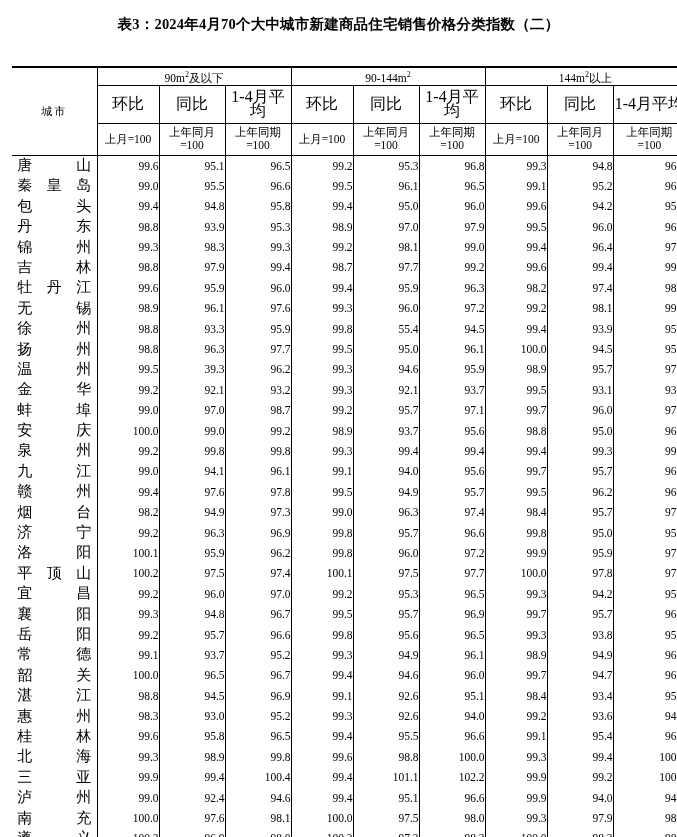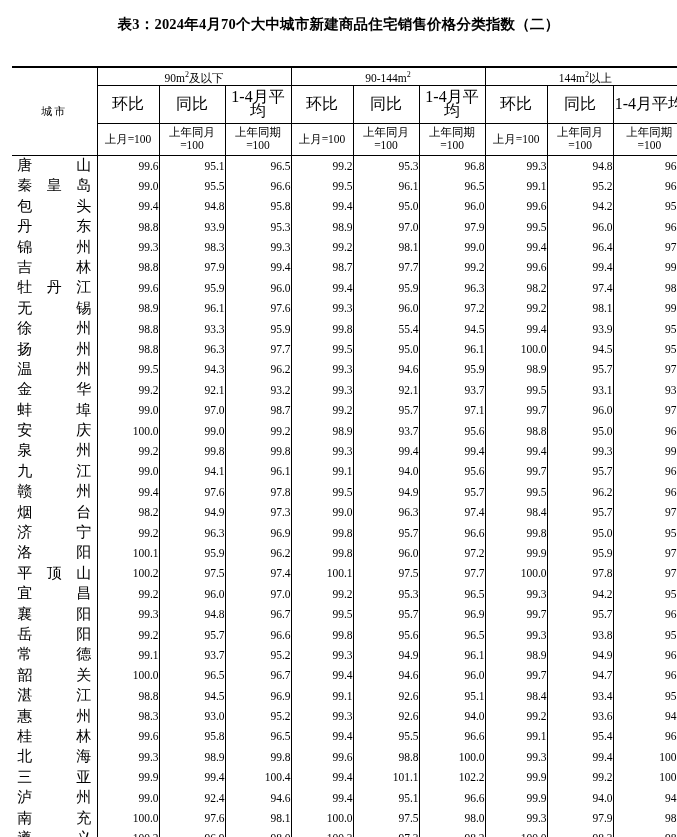--- a/index.html
+++ b/index.html
@@ -290,21 +290,21 @@
             <td class="num vline-r">99.5</td>
             <td class="num vline-r">95.0</td>
             <td class="num grp-r">96.1</td>
             <td class="num vline-r">100.0</td>
             <td class="num vline-r">94.5</td>
             <td class="num">95.4</td>
           </tr>
           <tr class="datarow">
             <td class="city grp-r"><span class="cn">温州</span></td>
             <td class="num vline-r">99.5</td>
-            <td class="num vline-r">94.3</td>
+            <td class="num vline-r">39.3</td>
             <td class="num grp-r">96.2</td>
             <td class="num vline-r">99.3</td>
             <td class="num vline-r">94.6</td>
             <td class="num grp-r">95.9</td>
             <td class="num vline-r">98.9</td>
             <td class="num vline-r">95.7</td>
             <td class="num">97.1</td>
           </tr>
           <tr class="datarow">
             <td class="city grp-r"><span class="cn">金华</span></td>

